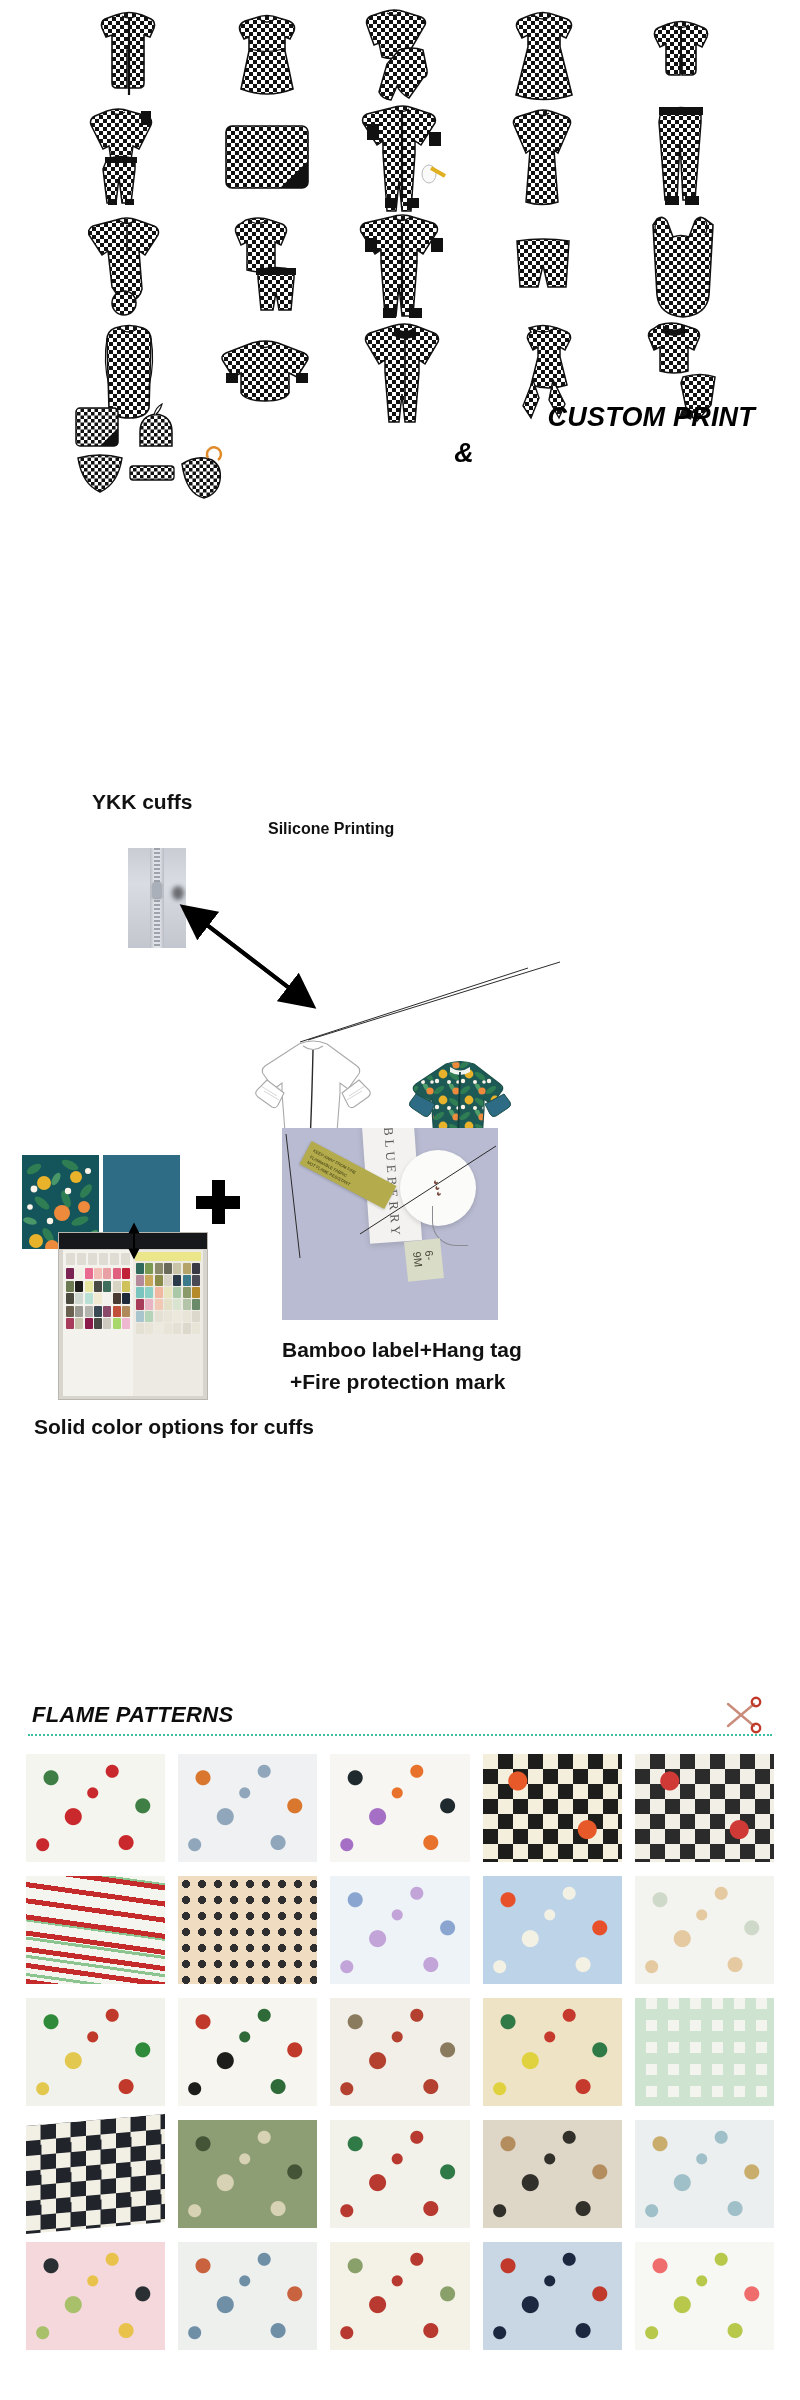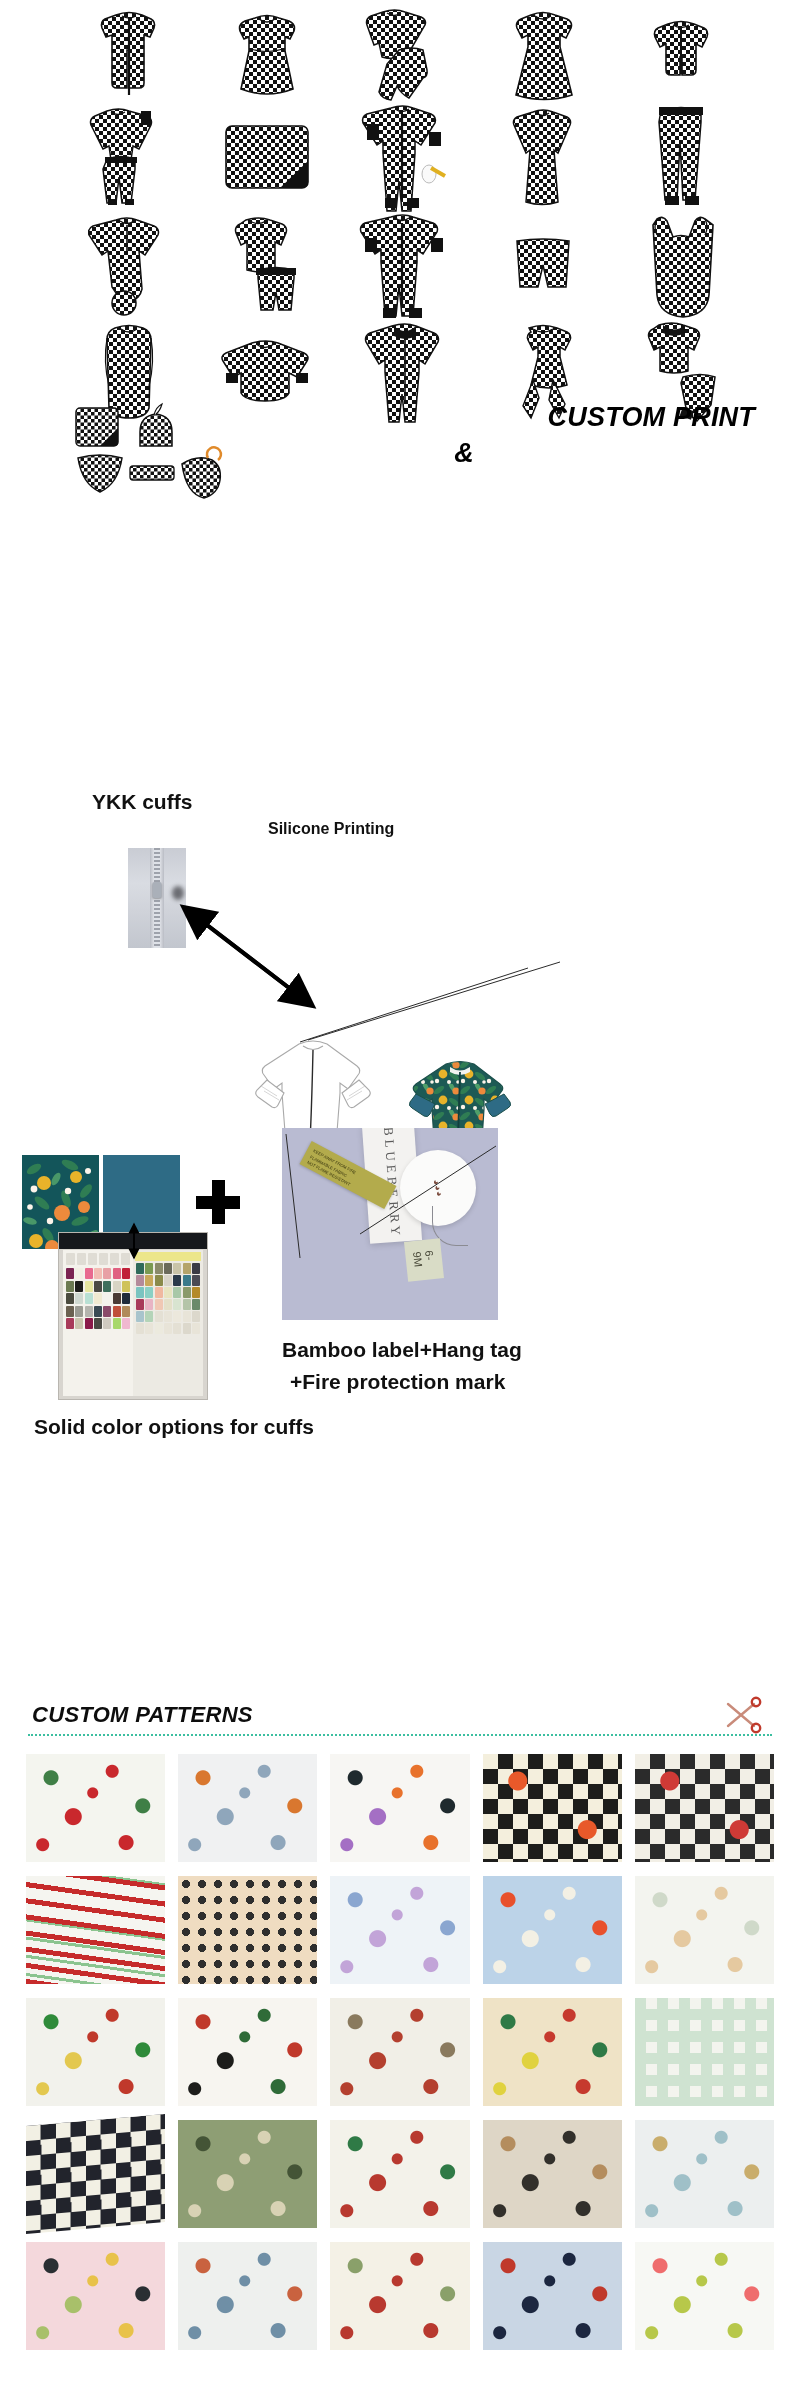--- a/index.html
+++ b/index.html
@@ -714,21 +714,21 @@
 
     <line x1="300" y1="468" x2="286" y2="344" stroke="#2b2b2b" stroke-width="1"></line>
     <line x1="360" y1="444" x2="496" y2="356" stroke="#2b2b2b" stroke-width="1"></line>
 
     <line x1="134" y1="468" x2="134" y2="434" stroke="#000" stroke-width="1.6" marker-end="url(#ah2)"></line>
     <line x1="134" y1="434" x2="134" y2="468" stroke="#000" stroke-width="1.6" marker-end="url(#ah2)"></line>
   </svg>
 </div>
 
 <div id="section-patterns">
-  <div class="pat-title">CUSTOM PATTERNS</div>
+  <div class="pat-title">FLAME PATTERNS</div>
   <div class="pat-rule"></div>
   <div class="scissors">
     <svg width="44" height="44" viewBox="0 0 44 44">
       <g stroke="#c98b7a" stroke-width="2.4" fill="none" stroke-linecap="round">
         <line x1="8" y1="10" x2="34" y2="32"></line>
         <line x1="8" y1="32" x2="34" y2="10"></line>
         <circle cx="36" cy="8" r="4.2" stroke="#c0392b"></circle>
         <circle cx="36" cy="34" r="4.2" stroke="#c0392b"></circle>
       </g>
     </svg>

